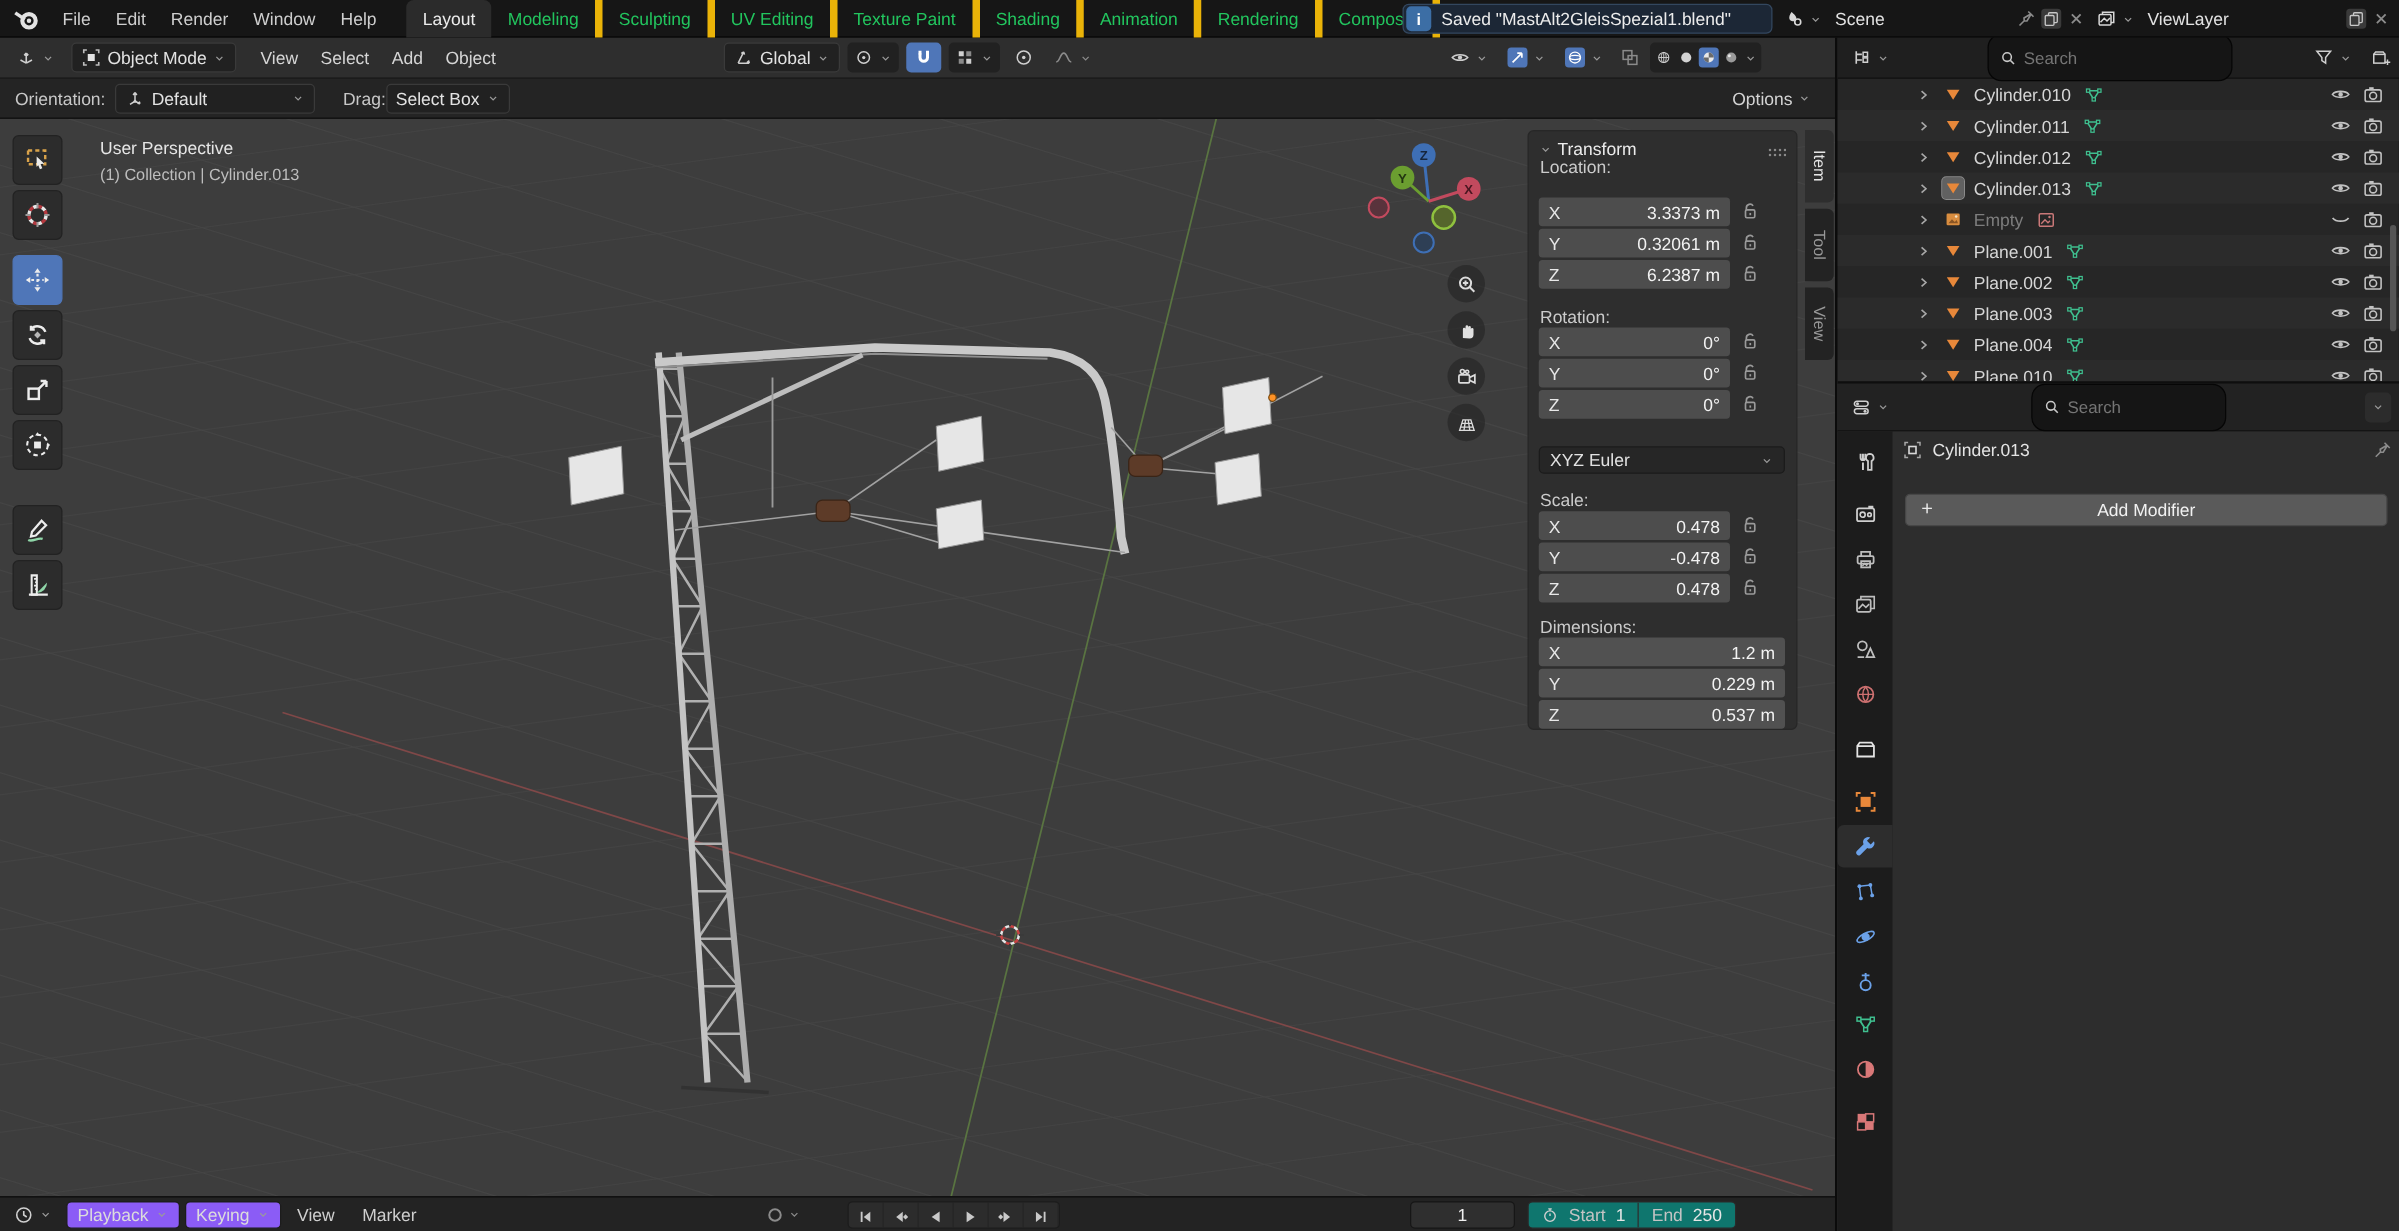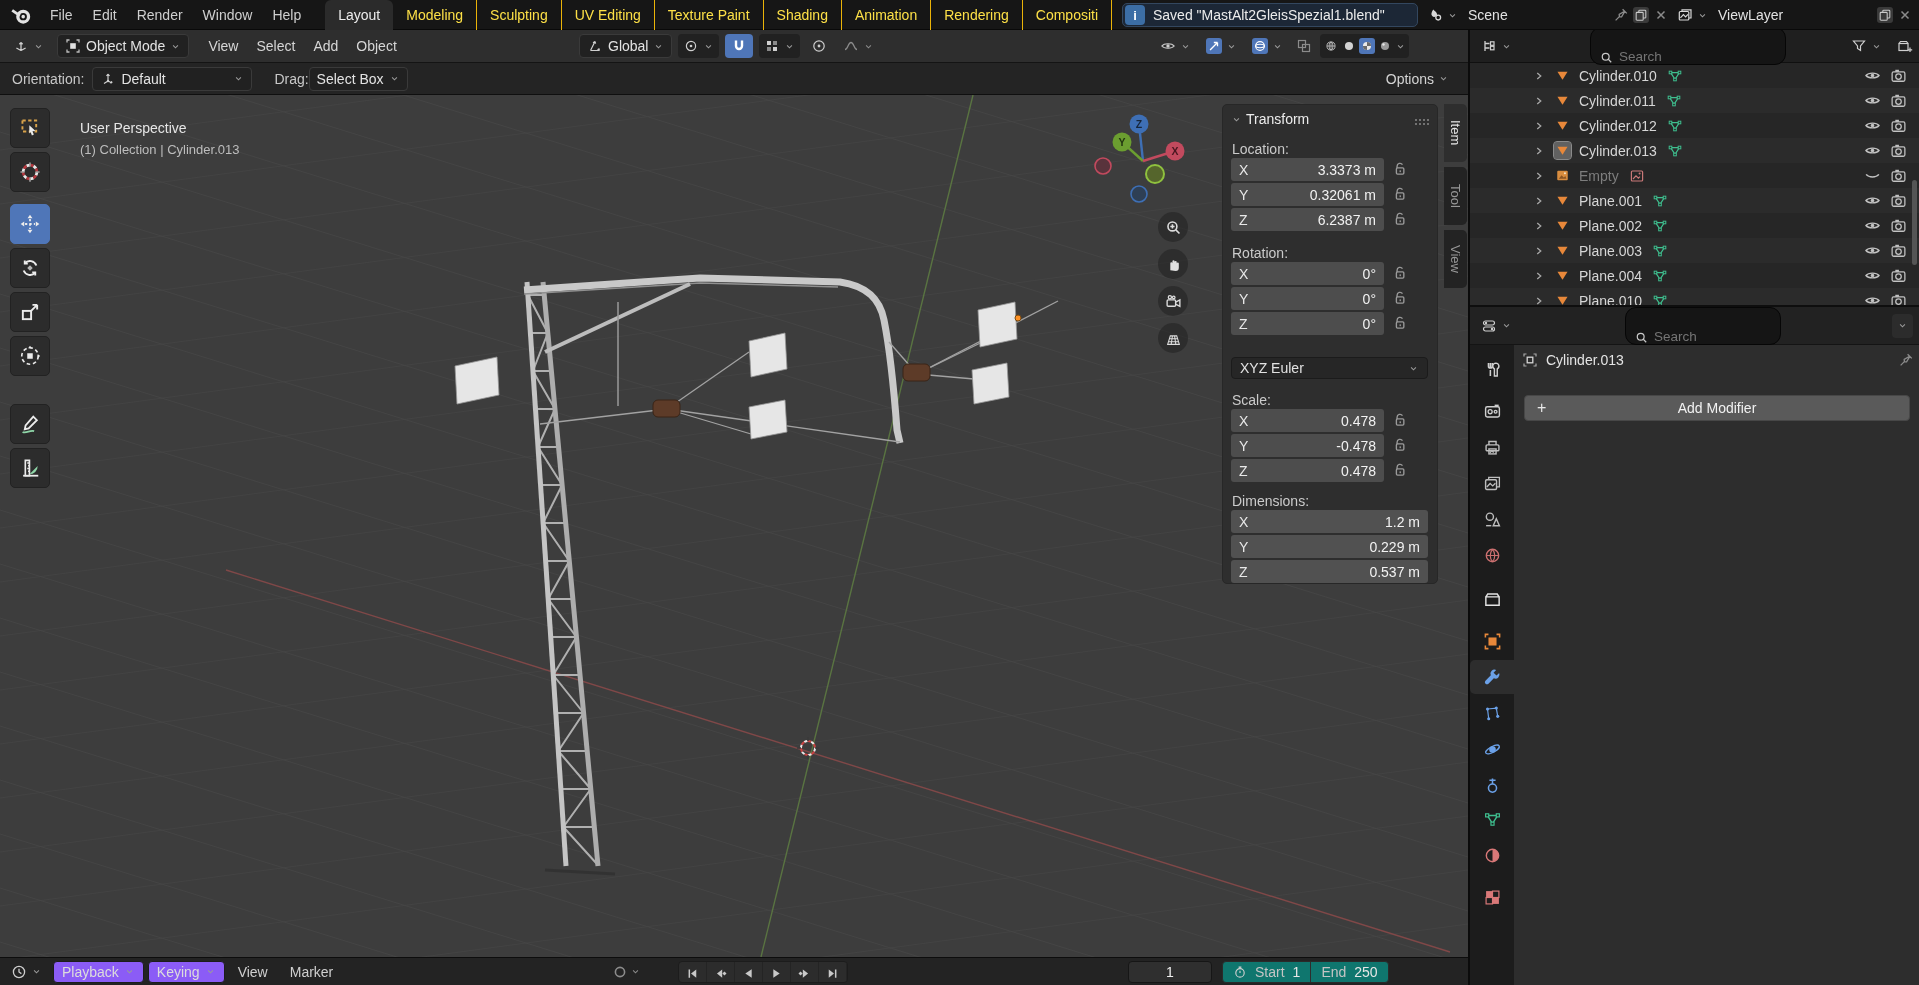--- a/index.html
+++ b/index.html
@@ -9,21 +9,21 @@
   .icon{display:inline-block;width:16px;height:16px;color:#c9c9c9;flex:none}
   .icon svg{width:100%;height:100%;display:block}
   .chev{width:11px;height:11px;color:#9a9a9a}
   .dim{color:#8b8b8b}
 
   
   #topbar{position:absolute;left:0;top:0;width:1919px;height:30px;background:#161616;
     border-bottom:1px solid #090909;display:flex;align-items:center;z-index:30}
   .tb-menu{padding:0 10px;height:30px;display:flex;align-items:center;color:#cfcfcf;cursor:default}
   .ws-tabs{display:flex;height:30px;margin-left:14px}
-  .ws-tab{padding:0 13px;display:flex;align-items:center;color:#fde047;border-right:1px solid #eab308;white-space:nowrap}
+  .ws-tab{padding:0 13px;display:flex;align-items:center;color:#22c55e;border-right:6px solid #eab308;white-space:nowrap}
   .ws-tab.active{background:#2b2b2b;color:#ececec;border-radius:6px 6px 0 0;border-right:none}
   #status-pill{position:absolute;left:1122px;top:3px;height:24px;background:#1c2736;
     border:1px solid #33475f;border-radius:5px;display:flex;align-items:center;padding:2px;gap:8px;min-width:296px}
   #status-pill .badge{width:20px;height:20px;background:#3c6ea5;border-radius:4px;color:#fff;
     font-weight:bold;font-size:13px;display:flex;align-items:center;justify-content:center}
   #status-pill .msg{color:#ececec;padding-right:10px;white-space:nowrap}
   .id-block{position:absolute;top:2px;height:26px;display:flex;align-items:center;gap:4px}
   .id-block .label{color:#e2e2e2;padding:0 6px}
 
   
@@ -33,21 +33,21 @@
     display:flex;align-items:center;gap:5px;padding:0 7px;color:#e3e3e3;white-space:nowrap}
   .flatbtn{height:24px;display:flex;align-items:center;gap:4px;padding:0 5px;border-radius:4px}
   .blue{background:#4f76b8 !important;color:#fff}
   .vp-menu{padding:0 9px;color:#d6d6d6}
   #tool-settings{position:absolute;left:0;top:63px;width:1468px;height:32px;background:#242424;
     border-bottom:1px solid #0f0f0f;display:flex;align-items:center;z-index:20}
 
   
   #viewport{position:absolute;left:0;top:95px;width:1468px;height:862px;background:#3d3d3d;overflow:hidden}
   #scene-svg{position:absolute;left:0;top:0}
-  #vp-overlay{position:absolute;left:80px;top:22px;line-height:22px;pointer-events:none}
+  #vp-overlay{position:absolute;left:80px;top:12px;line-height:22px;pointer-events:none}
   #vp-overlay .l1{color:#e6e6e6;font-size:14px}
   #vp-overlay .l2{color:#bdbdbd;font-size:13px}
   #toolbar{position:absolute;left:10px;top:13px;width:40px}
   .tool-btn{position:absolute;left:0;width:40px;height:40px;background:#2c2c2c;border-radius:5px;
     display:flex;align-items:center;justify-content:center;border:1px solid #222}
   .tool-btn.active{background:#4f76b8;border-color:#4f76b8}
   .tool-btn .icon{width:22px;height:22px}
   .navbtn{position:absolute;width:30px;height:30px;border-radius:50%;background:rgba(32,32,32,.55);
     display:flex;align-items:center;justify-content:center}
   .navbtn .icon{width:17px;height:17px;color:#dcdcdc}
@@ -70,21 +70,21 @@
   .side-tab{width:23px;height:58px;margin-bottom:5px;background:#232323;color:#989898;border-radius:0 5px 5px 0;
     display:flex;align-items:center;justify-content:center}
   .side-tab span{writing-mode:vertical-rl;font-size:13px}
   .side-tab.active{background:#2e2e2e;color:#e4e4e4}
 
   
   #right-col{position:absolute;left:1468px;top:30px;width:451px;height:955px;background:#262626;border-left:2px solid #0b0b0b}
   #outliner-header{position:absolute;left:0;top:0;width:451px;height:33px;background:#1f1f1f;
     border-bottom:1px solid #101010;display:flex;align-items:center}
   .searchpill{height:38px;background:#151515;border:1px solid #060606;border-radius:11px;
-    display:flex;align-items:flex-end;gap:6px;padding:0 9px;color:#9a9a9a}
+    display:flex;align-items:center;gap:6px;padding:0 9px;color:#9a9a9a}
   .searchpill input{background:transparent;border:none;outline:none;color:#cfcfcf;width:110px;font-size:13.5px}
   #outliner-rows{position:absolute;left:0;top:33px;width:451px;height:242px;overflow:hidden}
   .olrow{position:absolute;left:0;width:451px;height:25px;display:flex;align-items:center;color:#d6d6d6}
   .olrow.alt{background:#2b2b2b}
   .olrow .twirl{margin-left:62px;width:14px;height:14px;color:#a8a8a8}
   .olrow .obicon{width:17px;height:17px;margin-left:8px;border-radius:3px;padding:1px}
   .olrow .obicon.activebg{background:#616161;outline:1px solid #8a8a8a}
   .olrow .name{margin-left:8px}
   .olrow.muted .name{color:#7d7d7d}
   .olrow .dataicon{width:16px;height:16px;margin-left:10px}
@@ -673,21 +673,21 @@
             <circle cx="11" cy="6" r="1"></circle>
             <circle cx="15" cy="6" r="1"></circle>
             <circle cx="3" cy="10" r="1"></circle>
             <circle cx="7" cy="10" r="1"></circle>
             <circle cx="11" cy="10" r="1"></circle>
             <circle cx="15" cy="10" r="1"></circle>
           </g>
         </svg>
       </span>
     <div id="np-content">
-        <div class="np-label" style="top: 36px; text-align: right;">Location:</div>
+        <div class="np-label" style="top: 20px; text-align: right;">Location:</div>
         <div class="tfield" style="top: 53px;">
           <span class="ax">X</span>
           <span class="val">3.3373 m</span>
         </div>
         <span class="icon lockbtn" style="top: 55px;">
           <svg viewBox="0 0 16 16">
             <path d="M5.4 7 V5.6 a2.6 2.6 0 0 1 4.8-1.4" fill="none" stroke="currentColor" stroke-width="1.2"></path>
             <rect x="4.8" y="7" width="6.6" height="5.6" rx="1" fill="none" stroke="currentColor" stroke-width="1.2"></rect>
             <rect x="7.6" y="9.2" width="1.2" height="1.6" fill="currentColor"></rect>
           </svg>

